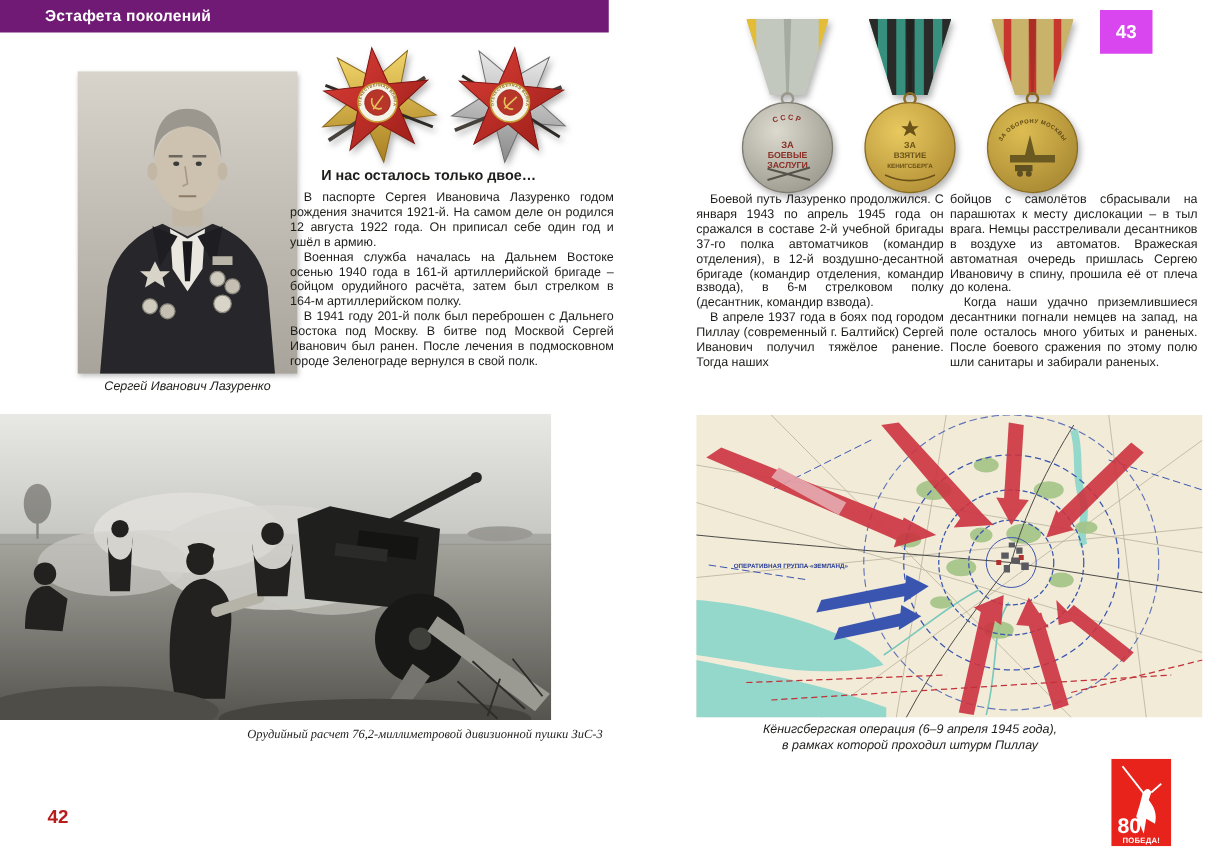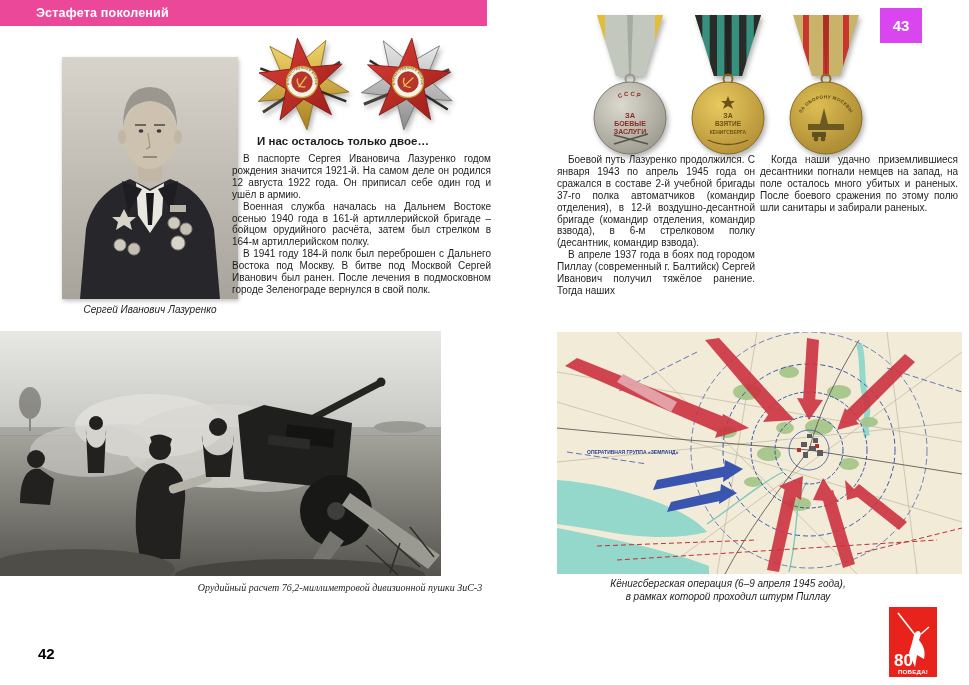--- a/index.html
+++ b/index.html
@@ -1,23 +1,23 @@
 <!DOCTYPE html>
 <html lang="ru"><head>
 <meta charset="utf-8">
 <style>
   html,body{margin:0;padding:0;background:#fff;}
   .spread{position:relative;width:969px;height:685px;background:#ffffff;
           font-family:"Liberation Sans",sans-serif;color:#1d1d1b;overflow:hidden;}
   .abs{position:absolute;}
-  .band{left:0;top:0;width:487px;height:26px;background:#ec4899;display:flex;align-items:center;}
+  .band{left:0;top:0;width:487px;height:26px;background:#701a75;display:flex;align-items:center;}
   .band-title{color:#ffffff;font-size:12.5px;font-weight:700;padding-left:36px;letter-spacing:.2px;}
   .pagenum-box{left:880px;top:8px;width:42px;height:35px;background:#d946ef;color:#fff;
                display:flex;align-items:center;justify-content:center;font-size:15px;font-weight:700;}
-  .pagenum-left{left:38px;top:645px;font-size:15px;font-weight:700;color:#000000;}
+  .pagenum-left{left:38px;top:645px;font-size:15px;font-weight:700;color:#b91c1c;}
   .article-title{left:257px;top:135px;width:250px;font-size:11.5px;font-weight:700;}
   .body-text{font-size:10px;line-height:11.9px;text-align:justify;hyphens:auto;}
   .body-text p{margin:0;text-indent:11px;}
   .body-text p.cont{text-indent:0;}
   .left-article{left:232px;top:153px;width:259px;}
   .col1{left:557px;top:154px;width:198px;height:178px;overflow:hidden;}
   .col2{left:760px;top:154px;width:198px;height:178px;overflow:hidden;}
   .caption{font-style:italic;font-size:10px;text-align:center;line-height:13px;color:#1d1d1b;}
   .portrait-cap{left:62px;top:303px;width:176px;}
   .photo-cap{left:130px;top:581px;width:420px;font-family:Liberation Serif, serif;}
@@ -124,21 +124,21 @@
       <text font-size="3.1" font-weight="700" fill="#8a6a1e" letter-spacing=".3">
         <textPath href="#ringArc2" startOffset="50%" text-anchor="middle">ОТЕЧЕСТВЕННАЯ ВОЙНА</textPath>
       </text>
     </g>
   </svg>
 
   <div class="abs article-title">И нас осталось только двое…</div>
   <div class="abs body-text left-article">
     <p>В паспорте Сергея Ивановича Лазуренко годом рождения значится 1921-й. На самом деле он родился 12 августа 1922 года. Он приписал себе один год и ушёл в армию.</p>
     <p>Военная служба началась на Дальнем Востоке осенью 1940 года в 161-й артиллерийской бригаде – бойцом орудийного расчёта, затем был стрелком в 164-м артиллерийском полку.</p>
-    <p>В 1941 году 184-й полк был переброшен с Дальнего Востока под Москву. В битве под Москвой Сергей Иванович был ранен. После лечения в подмосковном городе Зеленограде вернулся в свой полк.</p>
+    <p>В 1941 году 201-й полк был переброшен с Дальнего Востока под Москву. В битве под Москвой Сергей Иванович был ранен. После лечения в подмосковном городе Зеленограде вернулся в свой полк.</p>
   </div>
 
   <svg class="abs" style="left:0;top:331px" width="441" height="245" viewBox="0 0 441 245">
     <defs>
       <linearGradient id="sky" x1="0" y1="0" x2="0" y2="1">
         <stop offset="0" stop-color="#e8e8e5"></stop>
           <stop offset="1" stop-color="#c3c3bf"></stop>
       </linearGradient>
       <linearGradient id="ground" x1="0" y1="0" x2="0" y2="1">
         <stop offset="0" stop-color="#a3a29b"></stop>
@@ -278,20 +278,21 @@
       <circle cx="246" cy="127" r="2.4" fill="#5e5020"></circle>
       <circle cx="253" cy="127" r="2.4" fill="#5e5020"></circle>
     </g>
   </svg>
 
   <div class="abs body-text col1">
     <p>Боевой путь Лазуренко продолжился. С января 1943 по апрель 1945 года он сражался в составе 2-й учебной бригады 37-го полка автоматчиков (командир отделения), в 12-й воздушно-десантной бригаде (командир отделения, командир взвода), в 6-м стрелковом полку (десантник, командир взвода).</p>
     <p>В апреле 1937 года в боях под городом Пиллау (современный г. Балтийск) Сергей Иванович получил тяжёлое ранение. Тогда наших</p>
   </div>
   <div class="abs body-text col2">
+    <p class="cont">бойцов с самолётов сбрасывали на парашютах к месту дислокации – в тыл врага. Немцы расстреливали десантников в воздухе из автоматов. Вражеская автоматная очередь пришлась Сергею Ивановичу в спину, прошила её от плеча до колена.</p>
     <p>Когда наши удачно приземлившиеся десантники погнали немцев на запад, на поле осталось много убитых и раненых. После боевого сражения по этому полю шли санитары и забирали раненых.</p>
   </div>
 
   <svg class="abs" style="left:557px;top:332px" width="405" height="242" viewBox="0 0 405 242">
     <rect width="405" height="242" fill="#f2ebd8"></rect>
     <g stroke="#b5ad97" stroke-width=".6">
       <line x1="0" y1="40" x2="405" y2="110"></line>
         <line x1="60" y1="0" x2="300" y2="242"></line>
       <line x1="405" y1="20" x2="100" y2="242"></line>
         <line x1="0" y1="130" x2="405" y2="90"></line>

